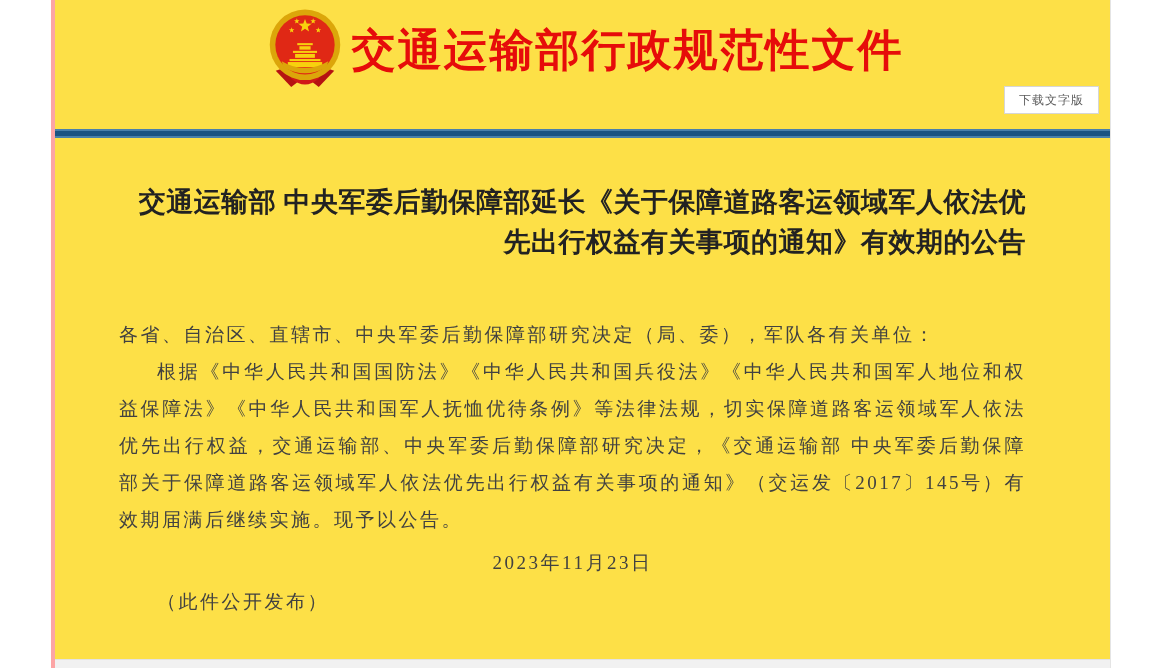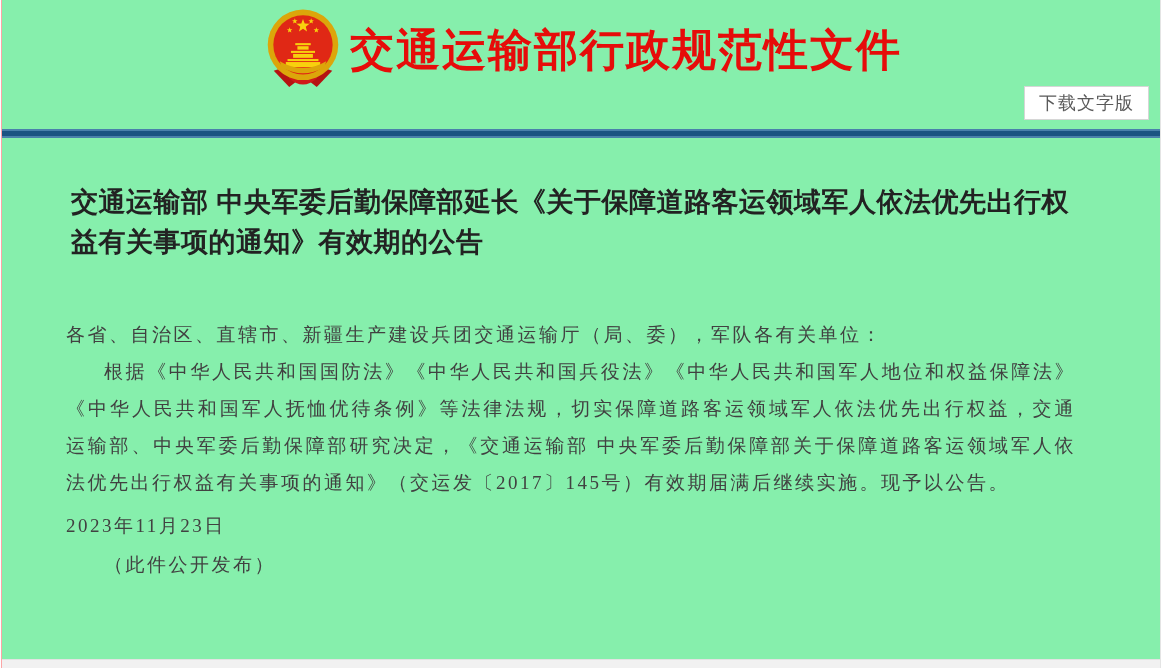--- a/index.html
+++ b/index.html
@@ -1,24 +1,24 @@
 <!DOCTYPE html>
 <html><head>
 <meta charset="utf-8">
 <style>
   html, body { margin: 0; padding: 0; background: #ffffff; }
   body { font-family: "Liberation Serif", "DejaVu Serif", serif; }
 
   .page {
     position: relative;
-    width: 1160px;
+    width: 1060px;
     height: 668px;
     margin: 0 auto;
-    background: #86efac;
-    border-left: 1px solid #fca5a5;
+    background: #fde047;
+    border-left: 4px solid #fca5a5;
     border-right: 1px solid #e4e4e4;
     box-sizing: border-box;
     overflow: hidden;
   }
 
   
   .masthead {
     display: flex;
     justify-content: center;
     align-items: center;
@@ -38,21 +38,21 @@
   
   .download-buttons {
     position: absolute;
     top: 86px;
     right: 11px;
     display: flex;
     gap: 13px;
   }
   .dl-btn {
     font-family: "Liberation Sans", "DejaVu Sans", sans-serif;
-    font-size: 18px;
+    font-size: 12px;
     color: #5a5a5a;
     background: #ffffff;
     border: 1px solid #d6d6d6;
     padding: 7px 14px;
     line-height: 1;
     cursor: pointer;
     letter-spacing: 1px;
   }
 
   
@@ -63,27 +63,27 @@
     border-top: 2px solid #4a80ab;
     border-bottom: 2px solid #4a80ab;
   }
 
   
   .doc {
     padding: 0 84px 0 64px;
     color: #3c3c3c;
   }
   .doc-title {
-    font-family: Liberation Sans, sans-serif;
+    font-family: Liberation Serif, serif;
     font-weight: bold;
     font-size: 27px;
     line-height: 40px;
     letter-spacing: 0.5px;
     color: #222;
-    text-align: left;
+    text-align: right;
     max-width: 1000px;
     margin: 44px auto 0 auto;
   }
   .doc-number {
     text-align: center;
     font-size: 17px;
     letter-spacing: 1px;
     color: #3c3c3c;
     margin-top: 24px;
   }
@@ -93,21 +93,21 @@
     letter-spacing: 2.5px;
     margin: 0;
     color: #414141;
   }
   .salutation { margin-top: 54px !important; }
   .body-par {
     text-indent: 2em;
     text-align: justify;
   }
   .signature { text-align: right; margin-top: 23px !important; }
-  .date-line { text-align: left; margin-top: 6px !important; }
+  .date-line { text-align: center; margin-top: 6px !important; }
   .footnote { text-indent: 2em; margin-top: 2px !important; }
 
   
   .footer-strip {
     position: absolute;
     left: 0; right: 0; bottom: 0;
     height: 8px;
     background: #f1f1f1;
     border-top: 1px solid #e3e3e3;
   }
@@ -149,20 +149,20 @@
   </div>
 
   <div class="download-buttons">
     <button class="dl-btn">下载文字版</button>
   </div>
 
   <div class="blue-divider"></div>
 
   <div class="doc">
     <h1 class="doc-title">交通运输部 中央军委后勤保障部延长《关于保障道路客运领域军人依法优先出行权益有关事项的通知》有效期的公告</h1>
-    <p class="text salutation">各省、自治区、直辖市、新疆生产建设兵团交通运输厅（局、委），军队各有关单位：</p>
+    <p class="text salutation">各省、自治区、直辖市、中央军委后勤保障部研究决定（局、委），军队各有关单位：</p>
     <p class="text body-par">根据《中华人民共和国国防法》《中华人民共和国兵役法》《中华人民共和国军人地位和权益保障法》《中华人民共和国军人抚恤优待条例》等法律法规，切实保障道路客运领域军人依法优先出行权益，交通运输部、中央军委后勤保障部研究决定，《交通运输部 中央军委后勤保障部关于保障道路客运领域军人依法优先出行权益有关事项的通知》（交运发〔2017〕145号）有效期届满后继续实施。现予以公告。</p>
     <p class="text date-line">2023年11月23日</p>
     <p class="text footnote">（此件公开发布）</p>
   </div>
 
   <div class="footer-strip"></div>
 </div>
 
 </body></html>

